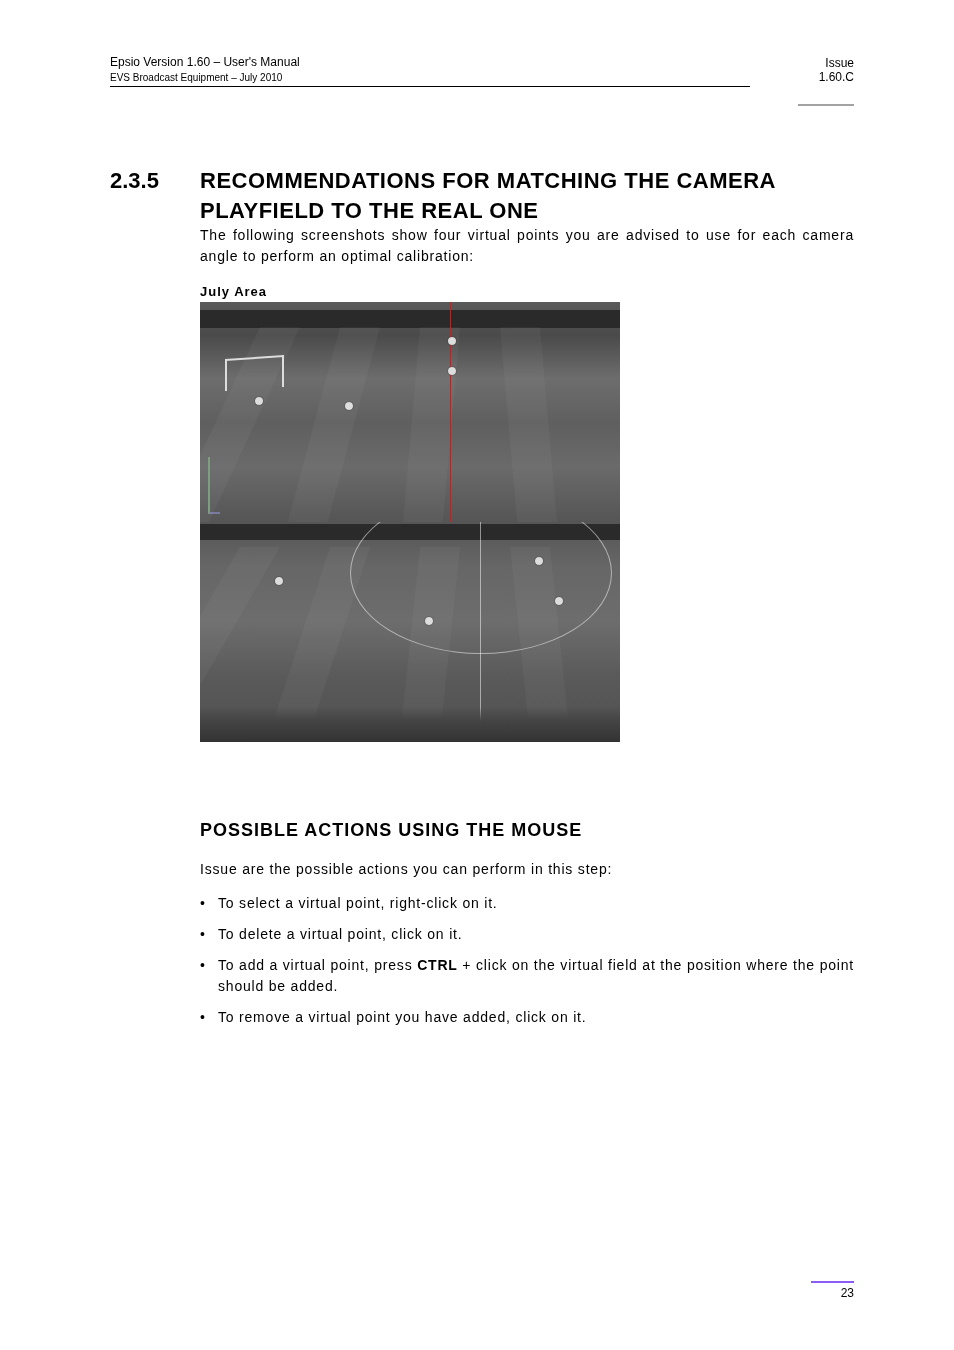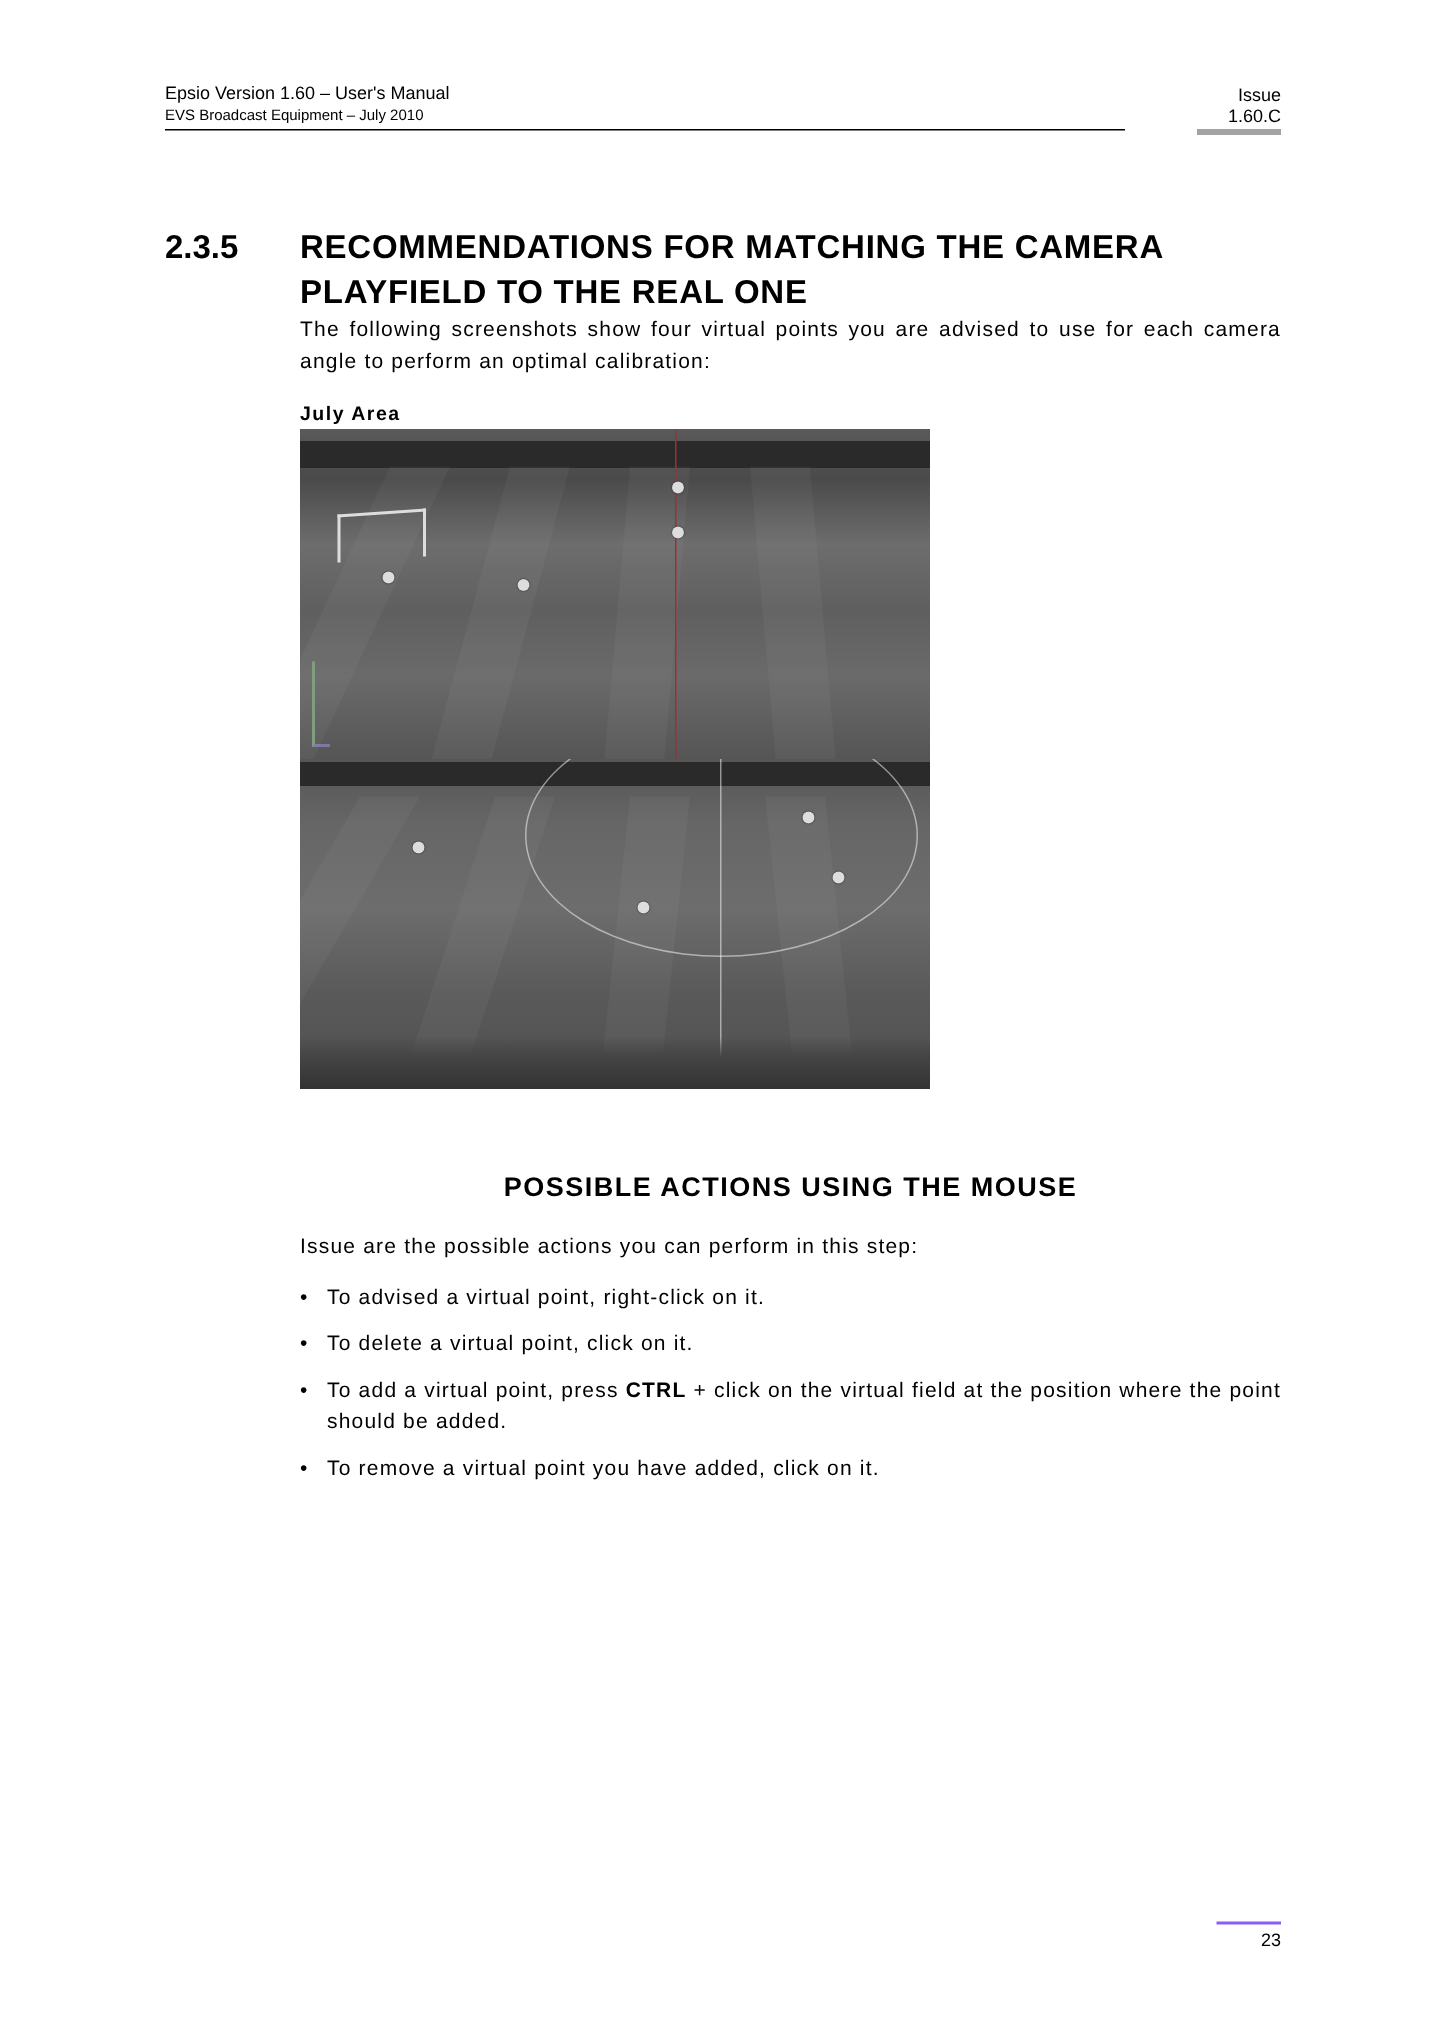--- a/index.html
+++ b/index.html
@@ -30,22 +30,22 @@
   .header-left .hl1 {
     font-size: 12px;
   }
   .header-left .hl2 {
     font-size: 10px;
   }
   .header-right {
     font-size: 12px;
     text-align: right;
     padding-top: 1px;
-    border-bottom: 4px solid #a3a3a3;
-    padding-bottom: 2px;
+    border-bottom: 2px solid #a3a3a3;
+    padding-bottom: 20px;
   }
   .hr-line {
     border-top: 1px solid #000;
     margin-top: 2px;
     width: 640px;
   }
   .section-row {
     display: flex;
     margin-top: 60px;
   }
@@ -253,26 +253,26 @@
       <div class="stripe" style="left:310px; transform:skewX(6deg);"></div>
       <div class="midline"></div>
       <div class="circle"></div>
       <div class="dot" style="left:75px; top:55px;"></div>
       <div class="dot" style="left:225px; top:95px;"></div>
       <div class="dot" style="left:335px; top:35px;"></div>
       <div class="dot" style="left:355px; top:75px;"></div>
       <div class="crowd"></div>
     </div>
 
-    <div class="sub-title" style="margin-top:55px;text-align:center;">POSSIBLE ACTIONS USING THE MOUSE</div>
+    <div class="sub-title" style="margin-top:78px;">POSSIBLE ACTIONS USING THE MOUSE</div>
 
     <div class="body-text">Issue are the possible actions you can perform in this step:</div>
 
     <ul class="actions">
-      <li><span>To advised a virtual point, right-click on it.</span></li>
+      <li><span>To select a virtual point, right-click on it.</span></li>
       <li><span>To delete a virtual point, click on it.</span></li>
       <li><span>To add a virtual point, press </span><span class="bold">CTRL</span><span> + click on the virtual field at the position where the point should be added.</span></li>
       <li><span>To remove a virtual point you have added, click on it.</span></li>
     </ul>
 
   </div>
 
   <div class="page-num">23</div>
 
 </div>

